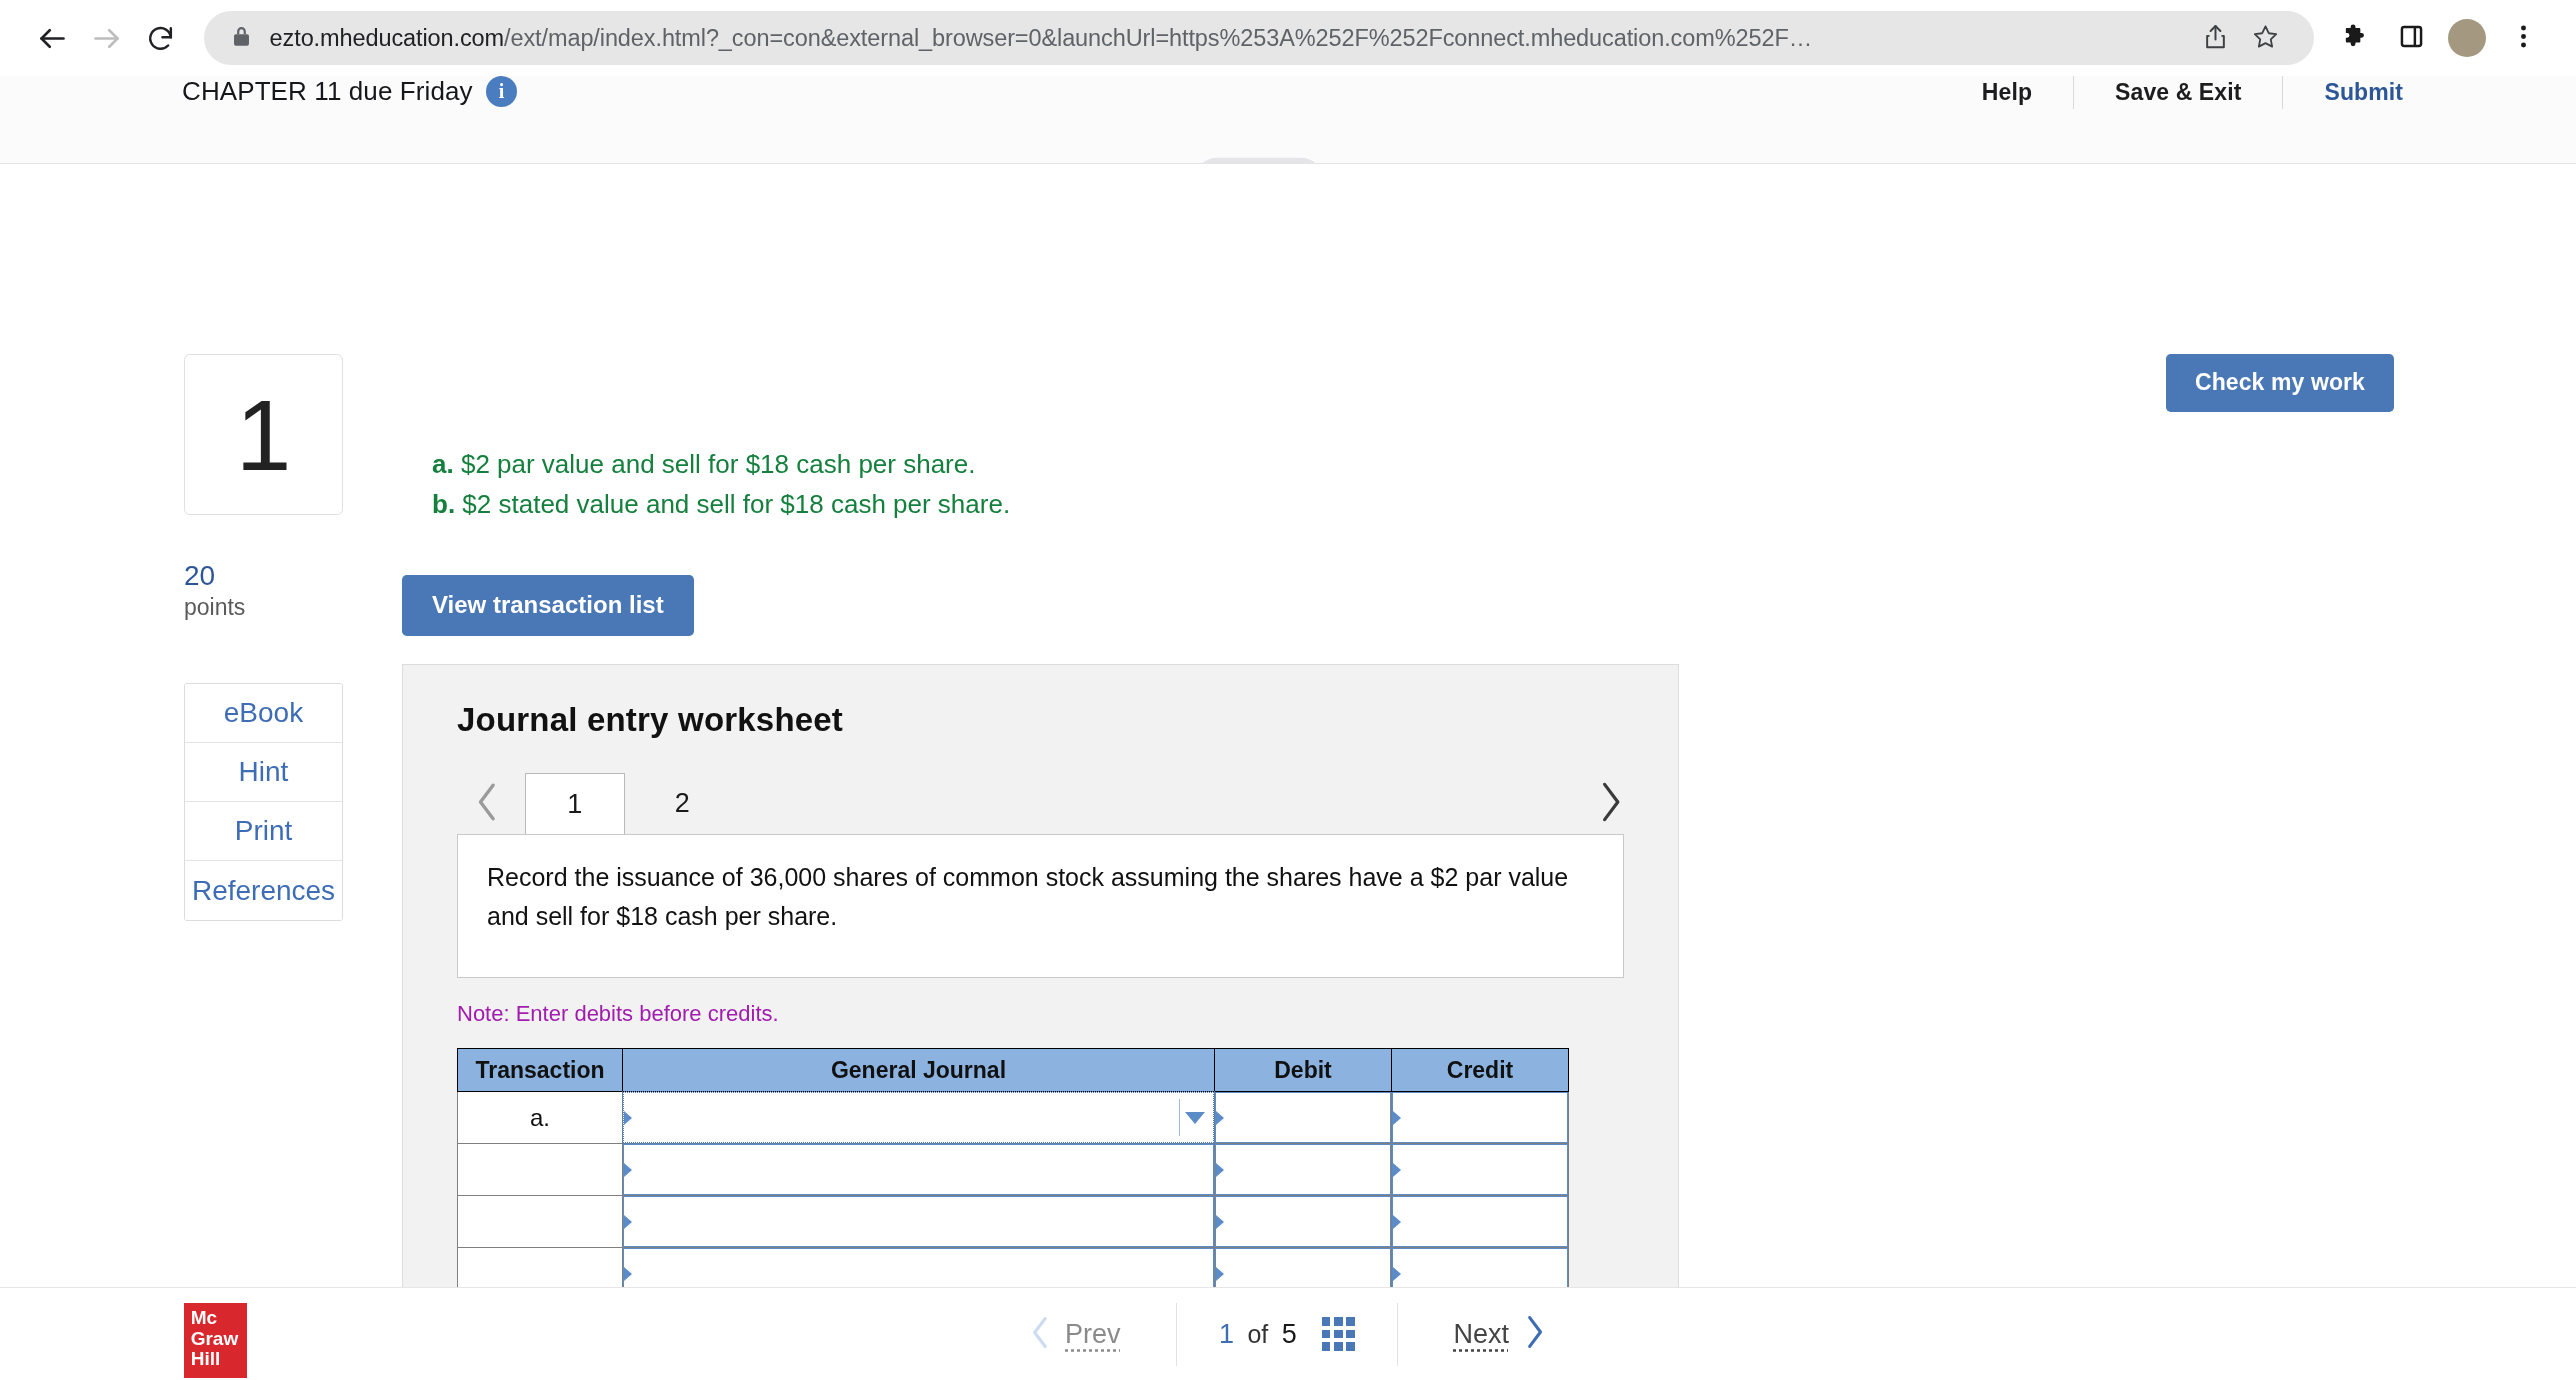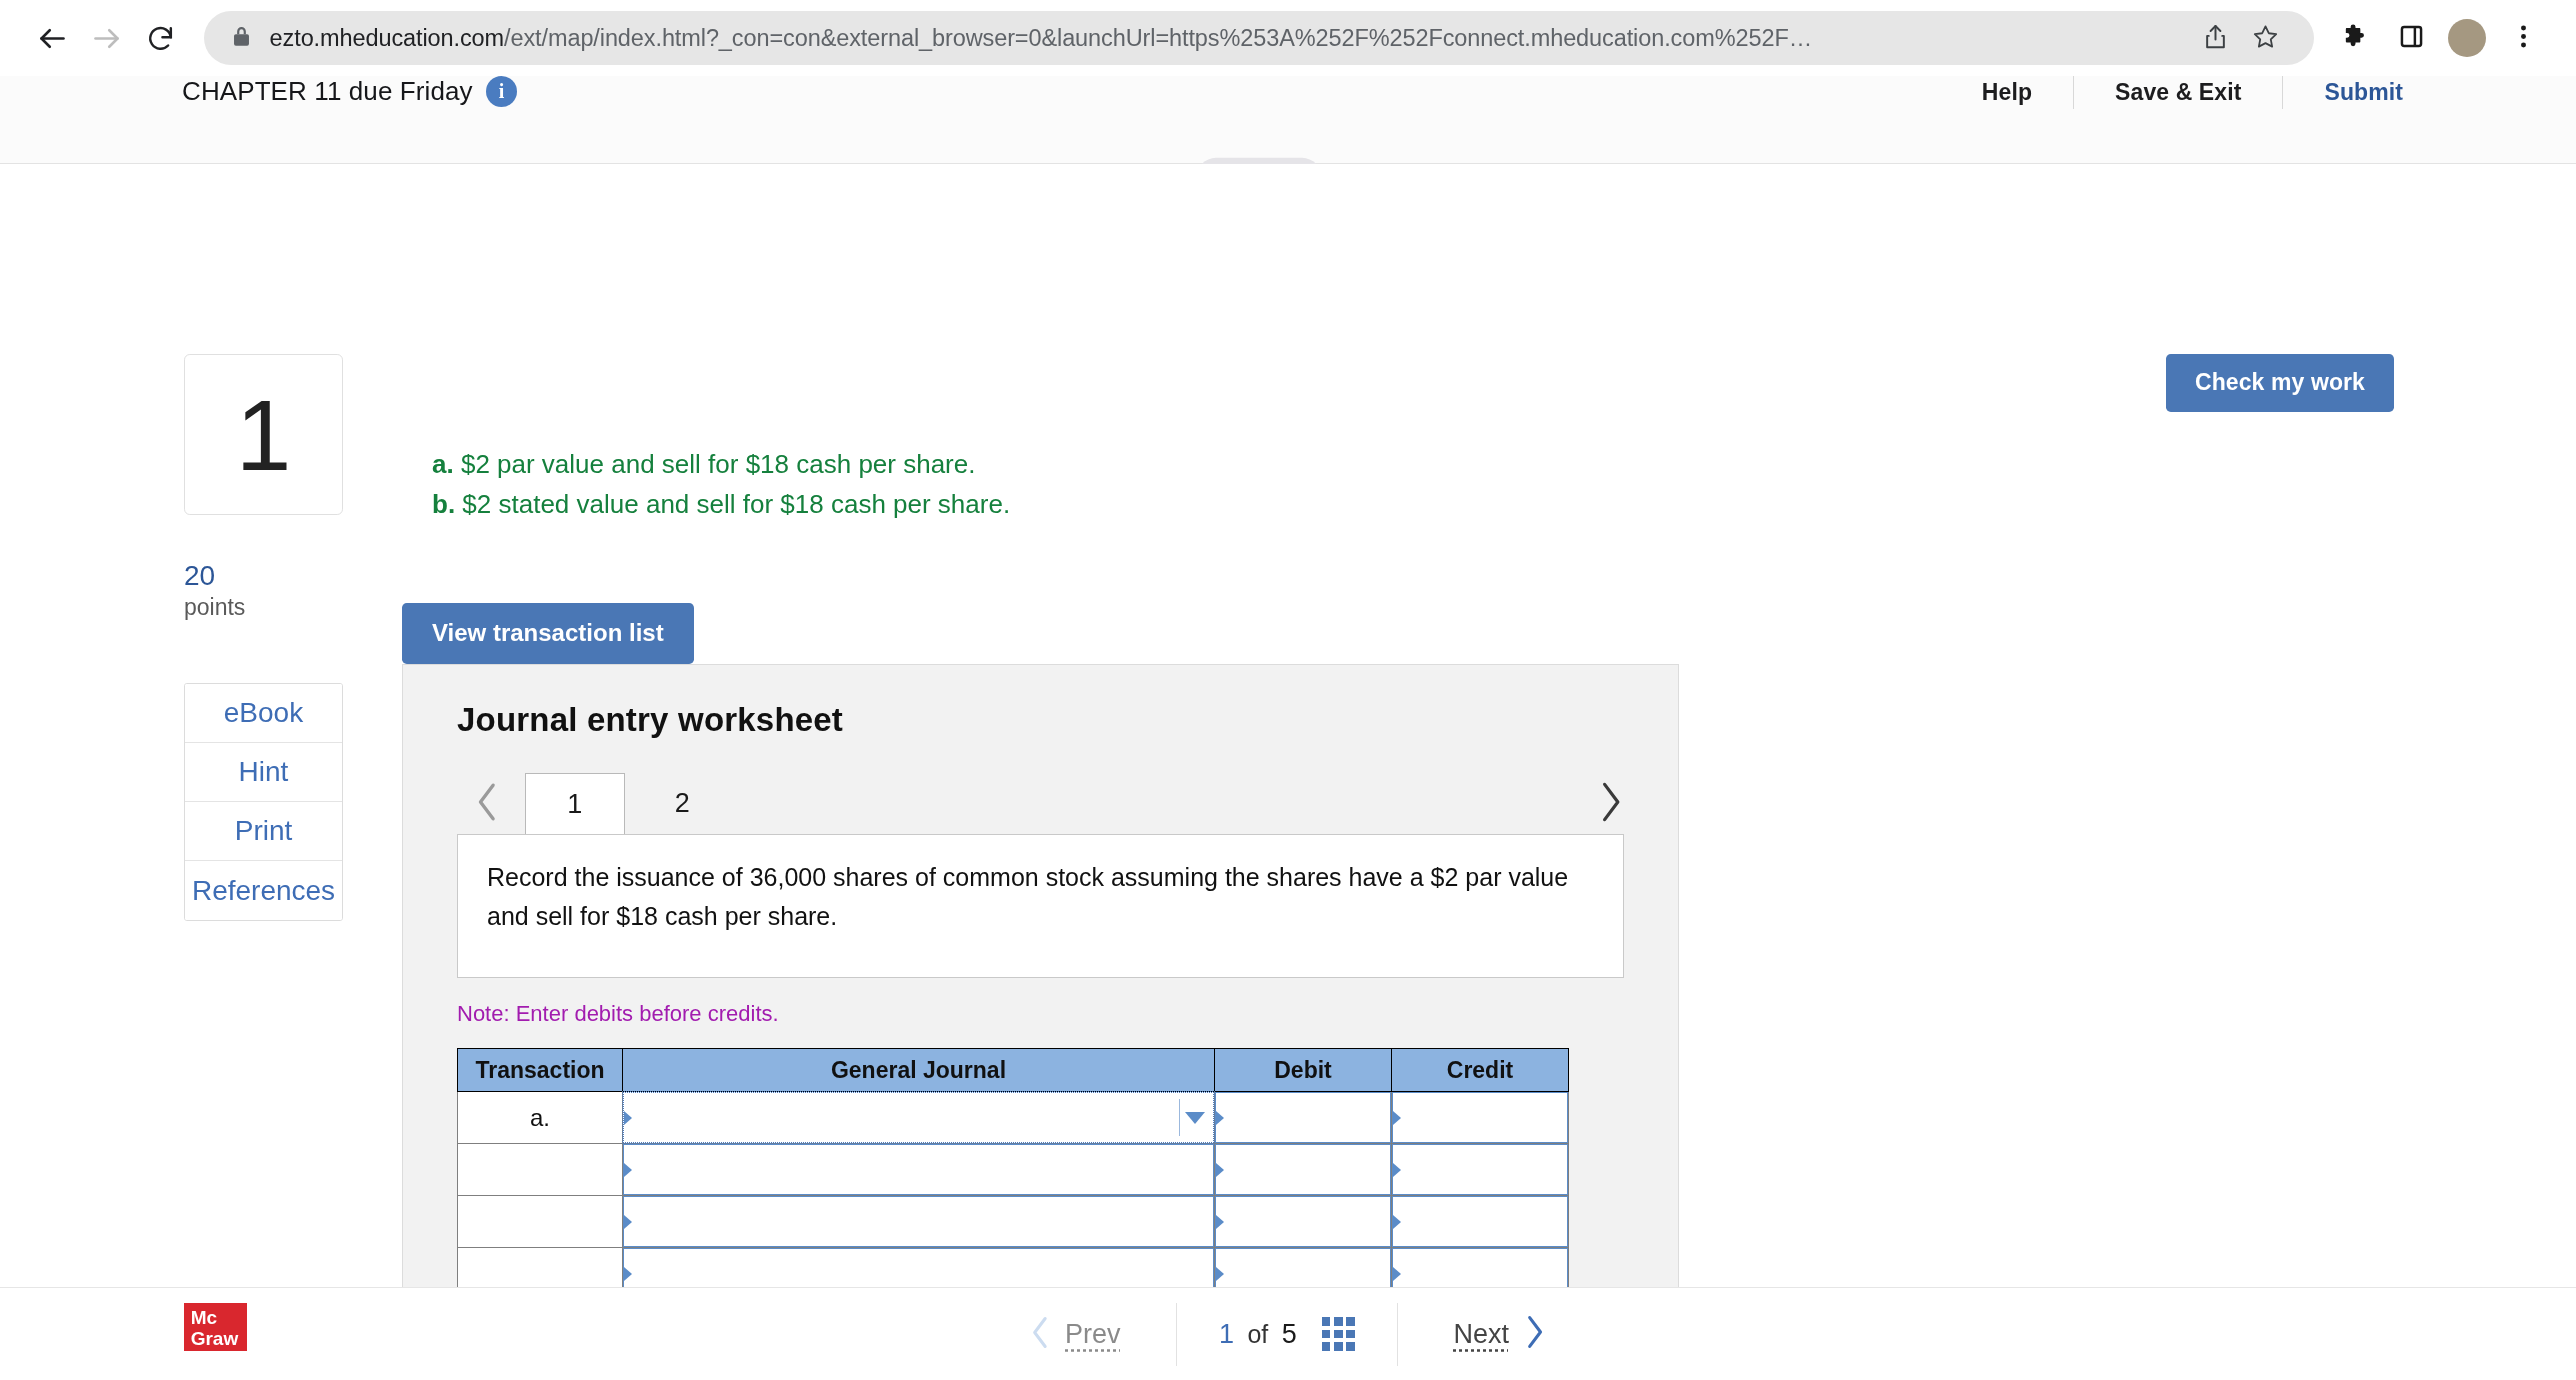--- a/index.html
+++ b/index.html
@@ -190,21 +190,21 @@
     position: absolute;
     left: 432px; top: 280px;
     font-size: 26px;
     color: #15803d;
     line-height: 1.54;
   }
   .qtext b { font-weight: 700; }
 
   .view-trans-btn {
     position: absolute;
-    left: 402px; top: 439px;
+    left: 402px; top: 411px;
     background: #4a77b5;
     color: #fff;
     font-size: 24px;
     font-weight: 700;
     border: none;
     border-radius: 4.8px;
     padding: 16.3px 30px;
     cursor: pointer;
   }
 
@@ -357,21 +357,21 @@
     left: 0; right: 0; bottom: 0;
     height: 93px;
     background: #fff;
     border-top: 1px solid #e6e6e6;
     display: flex;
     align-items: center;
   }
   .mh-logo {
     position: absolute;
     left: 184px; top: 15.4px;
-    width: 63px; height: 48px;
+    width: 63px; height: 75px;
     background: #d9272e;
     color: #fff;
     font-size: 19px;
     font-weight: 700;
     line-height: 1.08;
     padding: 4.8px 0 0 6.7px;
     font-family: "Liberation Sans", sans-serif;
   }
   .pager {
     margin: 0 auto;

